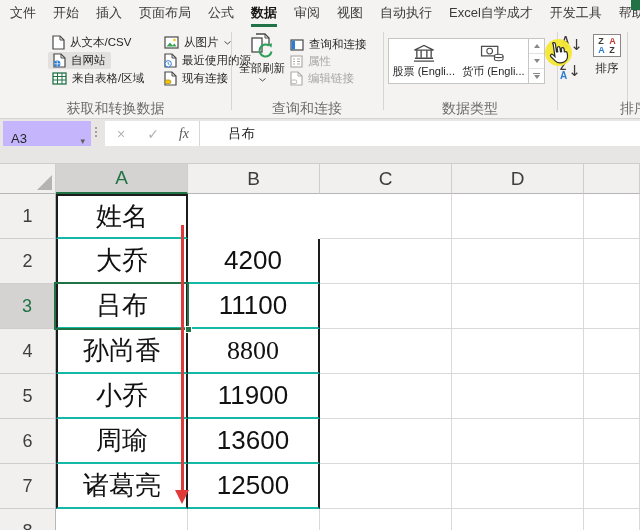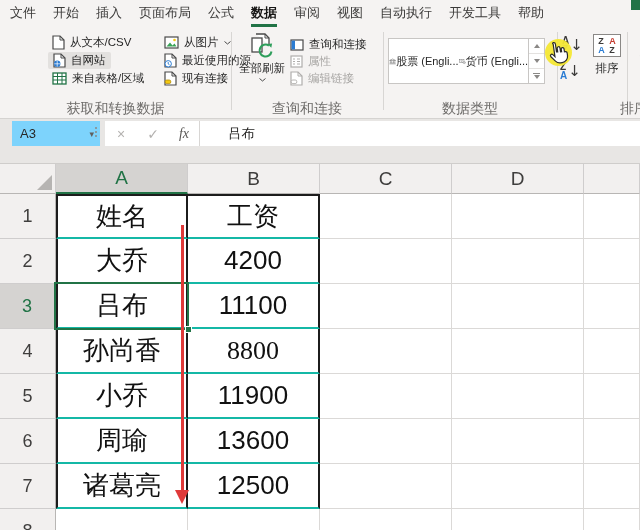--- a/index.html
+++ b/index.html
@@ -18,21 +18,21 @@
   .grp-label{position:absolute;top:73px;font-size:14px;color:#6e6c6a;text-align:center;white-space:nowrap}
   .bigbtn{position:absolute;display:flex;flex-direction:column;align-items:center;
           font-size:11.5px;color:#262626;line-height:13px;text-align:center;cursor:default}
   .bigbtn .l2{display:flex;align-items:center;gap:3px}
   .smbtn{position:absolute;height:17px;display:flex;align-items:center;gap:5px;font-size:11.5px;
          color:#262626;white-space:nowrap}
   .smbtn.disabled{color:#a8a6a4}
   .smbtn.hl{background:#e3e1df;border-radius:2px;padding:0 5px}
   .gallery{position:absolute;left:388px;top:11px;width:157px;height:46px;background:#fff;
            border:1px solid #c8c6c4;box-sizing:border-box;display:flex}
-  .gal-item{width:70px;display:flex;flex-direction:row;align-items:center;justify-content:center;
+  .gal-item{width:70px;display:flex;flex-direction:column;align-items:center;justify-content:center;
             font-size:11px;color:#262626;white-space:nowrap;overflow:hidden}
   .gal-scroll{width:15px;border-left:1px solid #c8c6c4;display:flex;flex-direction:column;margin-left:auto}
   .gal-scroll>div{flex:1;display:flex;align-items:center;justify-content:center;border-bottom:1px solid #e4e2e0;flex-direction:column;gap:1px}
   .gal-scroll>div:last-child{border-bottom:none}
   .tri-up{width:0;height:0;border-left:3px solid transparent;border-right:3px solid transparent;border-bottom:4px solid #8a8886}
   .tri-dn{width:0;height:0;border-left:3px solid transparent;border-right:3px solid transparent;border-top:4px solid #8a8886}
   .more-line{width:7px;height:1.5px;background:#8a8886}
   .azbtn{position:absolute;display:flex;align-items:center;gap:1px}
   .azletters{display:flex;flex-direction:column;font-size:10px;font-weight:bold;line-height:9px}
   .azarrow{font-size:15px;color:#3b3a39;font-family:"DejaVu Sans",sans-serif}
@@ -40,22 +40,22 @@
   .sorticon{width:28px;height:23px;background:#fff;border:1px solid #8a8886;box-sizing:border-box;
             display:flex;align-items:center;justify-content:space-evenly}
   .sorticon .col{display:flex;flex-direction:column;font-size:9px;font-weight:bold;line-height:8.5px}
   .funnelbtn{position:absolute;display:flex;flex-direction:column;align-items:center;font-size:11.5px;color:#262626}
   .c-dark{color:#3b3a39}.c-blue{color:#2b7cd3}.c-red{color:#c53b2f}
   .hl-circle{position:absolute;left:545px;top:12px;width:27px;height:27px;border-radius:50%;
              background:#f4e733;opacity:.95;z-index:1}
   .hand{position:absolute;left:548px;top:13px;z-index:3;transform:rotate(-8deg)}
   
   .fbar{position:absolute;top:119px;left:0;right:0;height:29px;background:#e8e6e4}
-  .namebox{position:absolute;left:12px;top:2px;width:88px;height:25px;background:#7dd3fc;display:flex;
-           align-items:center;font-size:13px;color:#262626;padding-left:8px;box-sizing:border-box}
+  .namebox{position:absolute;left:3px;top:2px;width:88px;height:25px;background:#c4b5fd;display:flex;
+           align-items:flex-end;font-size:13px;color:#262626;padding-left:8px;box-sizing:border-box}
   .namebox .dd{margin-left:auto;margin-right:6px;font-size:9px;color:#605e5c}
   .dots{position:absolute;left:95px;top:8px;display:flex;flex-direction:column;gap:2px}
   .dots i{width:2px;height:2px;border-radius:50%;background:#8a8886}
   .fstrip{position:absolute;left:105px;right:0;top:2px;height:25px;background:#fff;display:flex;align-items:center}
   .fstrip .fb{width:32px;text-align:center;font-size:14px;color:#b3b1af}
   .fstrip .fx{width:30px;text-align:center;font-size:14px;color:#5a5856;font-style:italic;
               font-family:"Liberation Serif","DejaVu Serif",serif}
   .fstrip .fdiv{width:1px;height:25px;background:#d8d6d4}
   .fstrip .fval{padding-left:28px;font-size:13.5px;color:#1f1e1d}
   .gapstrip{position:absolute;top:148px;left:0;right:0;height:15px;background:#e8e6e4}
@@ -84,20 +84,21 @@
 <nav class="tabbar">
     <div class="tab">文件</div>
     <div class="tab">开始</div>
     <div class="tab">插入</div>
     <div class="tab">页面布局</div>
     <div class="tab">公式</div>
     <div class="tab active">数据</div>
     <div class="tab">审阅</div>
     <div class="tab">视图</div>
     <div class="tab">自动执行</div>
+    <div class="tab">Excel自学成才</div>
     <div class="tab">开发工具</div>
     <div class="tab">帮助</div>
   </nav>
 <div class="corner-accent"></div>
 
 <div class="ribbon">
 
 
   <div class="smbtn" style="left:52px;top:7px">
     <svg width="13" height="15" viewBox="0 0 13 15">
@@ -312,21 +313,20 @@
 <div class="ch" style="left: 0px; top: 0px; width: 56px; height: 30px;">
       <div class="tri"></div>
     </div>
     <div class="ch sel" style="left: 56px; top: 0px; width: 132px; height: 30px;">A</div>
     <div class="ch" style="left: 188px; top: 0px; width: 132px; height: 30px;">B</div>
     <div class="ch" style="left: 320px; top: 0px; width: 132px; height: 30px;">C</div>
     <div class="ch" style="left: 452px; top: 0px; width: 132px; height: 30px;">D</div>
     <div class="ch" style="left: 584px; top: 0px; width: 56px; height: 30px;"></div>
     <div class="rh" style="left: 0px; top: 30px; width: 56px; height: 45px;">1</div>
     <div class="dc t tl tt" style="left: 56px; top: 30px; width: 132px; height: 45px;">姓名</div>
-    <div class="dc t tt" style="left: 188px; top: 30px; width: 132px; height: 45px;">工资</div>
     <div class="dc" style="left: 320px; top: 30px; width: 132px; height: 45px;"></div>
     <div class="dc" style="left: 452px; top: 30px; width: 132px; height: 45px;"></div>
     <div class="dc" style="left: 584px; top: 30px; width: 56px; height: 45px;"></div>
     <div class="rh" style="left: 0px; top: 75px; width: 56px; height: 45px;">2</div>
     <div class="dc t tl" style="left: 56px; top: 75px; width: 132px; height: 45px;">大乔</div>
     <div class="dc t" style="left: 188px; top: 75px; width: 132px; height: 45px;">4200</div>
     <div class="dc" style="left: 320px; top: 75px; width: 132px; height: 45px;"></div>
     <div class="dc" style="left: 452px; top: 75px; width: 132px; height: 45px;"></div>
     <div class="dc" style="left: 584px; top: 75px; width: 56px; height: 45px;"></div>
     <div class="rh sel" style="left: 0px; top: 120px; width: 56px; height: 45px;">3</div>

